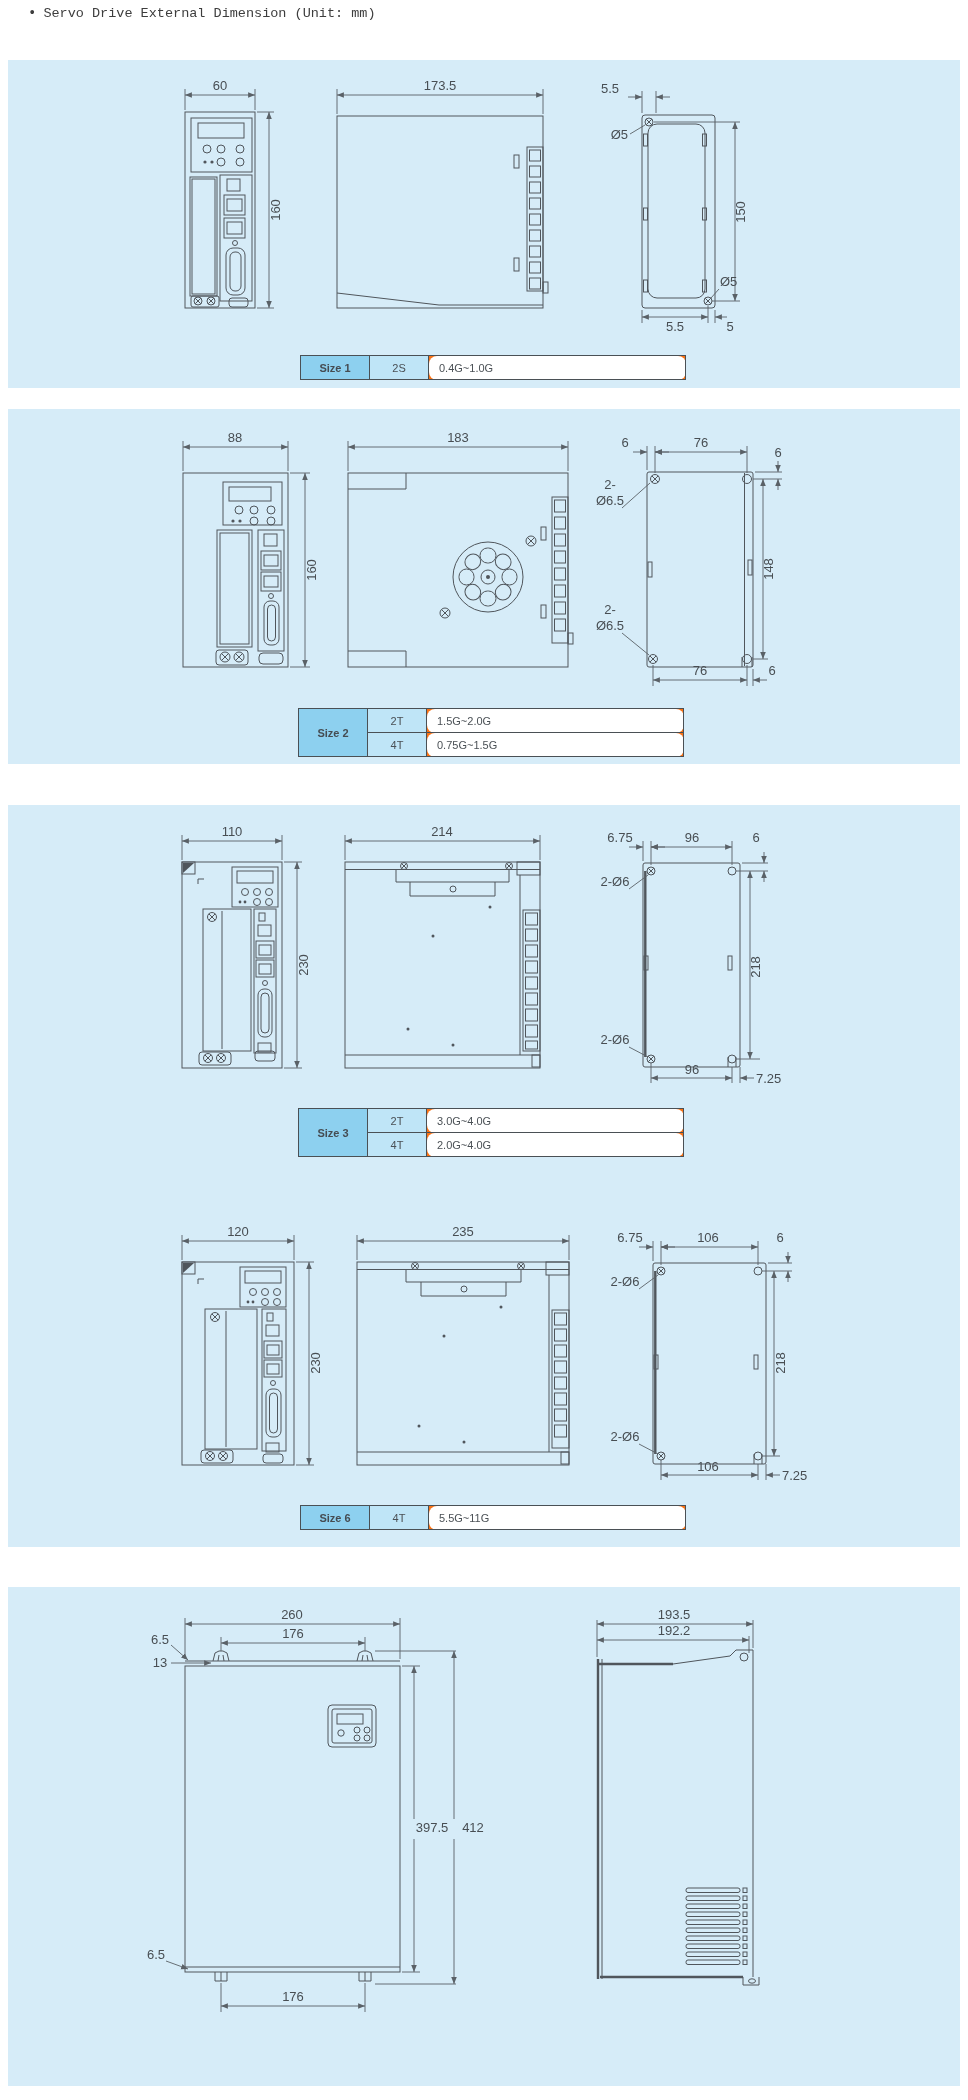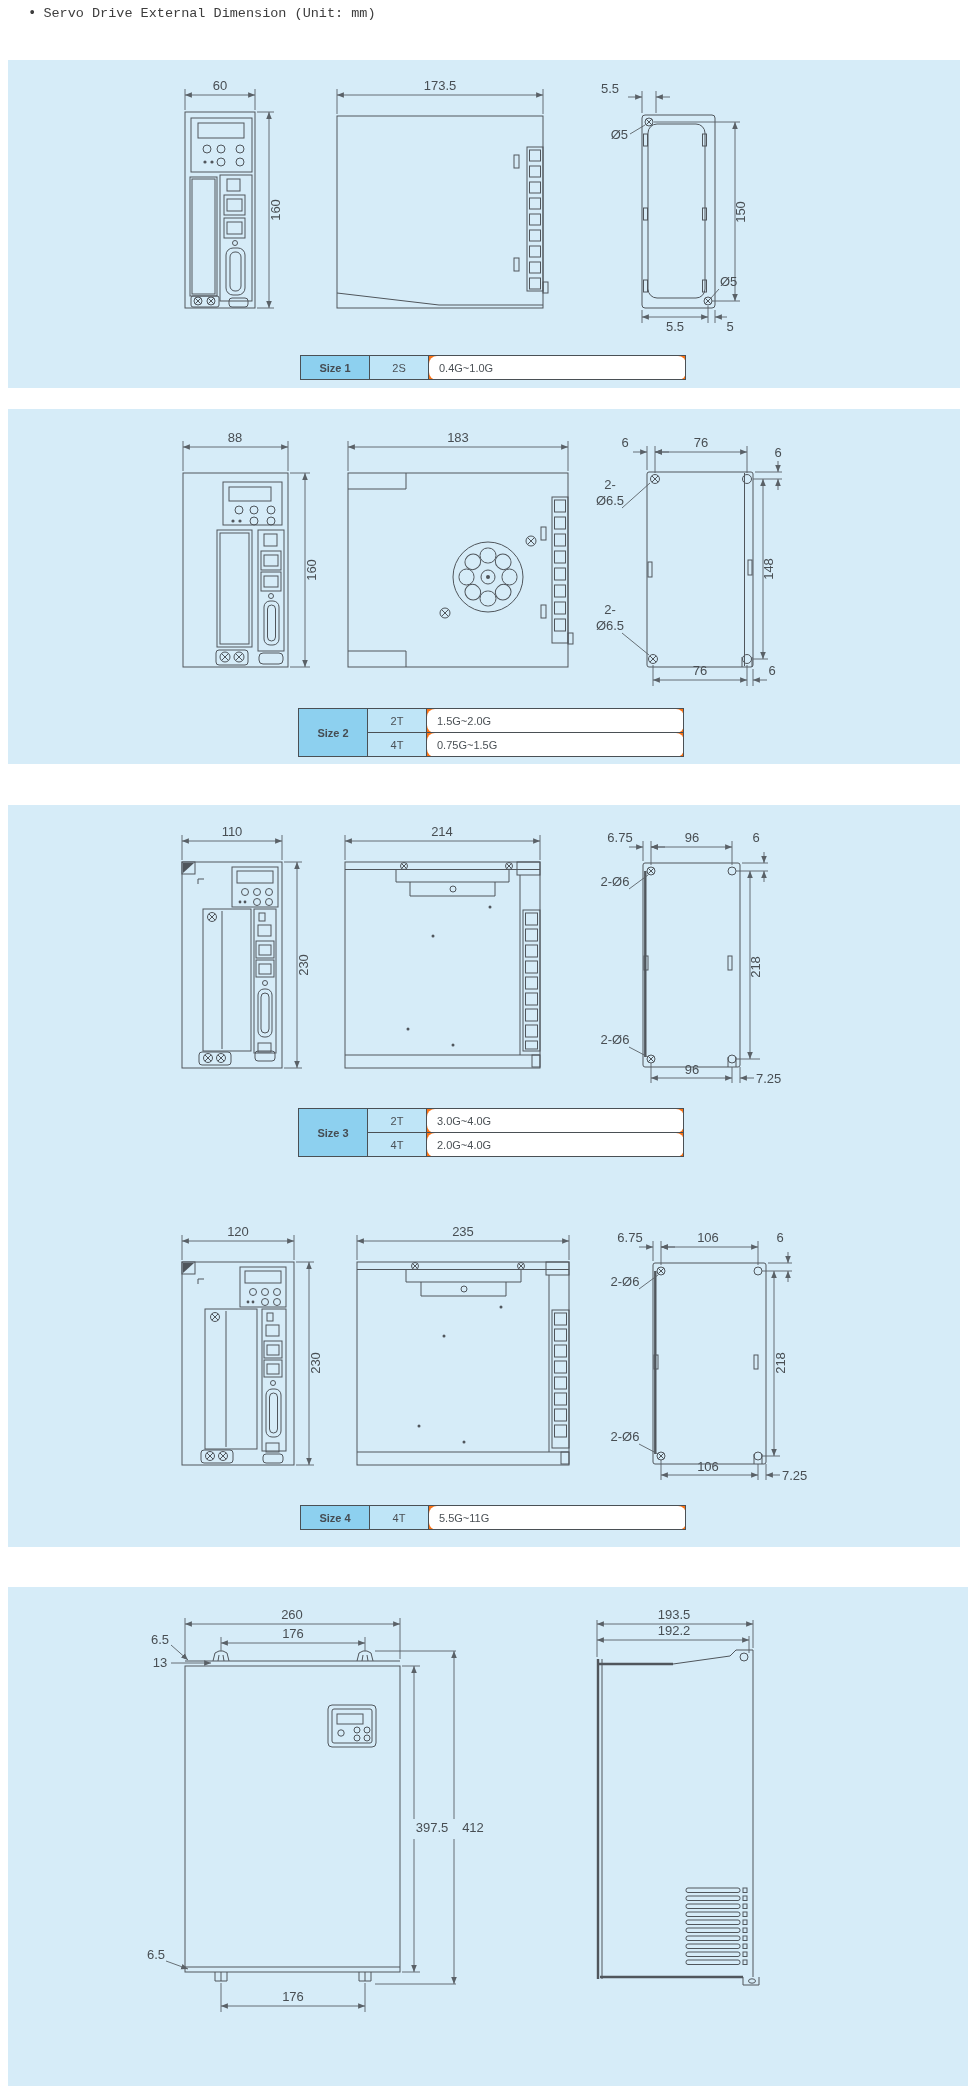--- a/index.html
+++ b/index.html
@@ -5,21 +5,21 @@
   html,body{margin:0;padding:0;background:#fff;}
   #page{position:relative;width:968px;height:2100px;background:#ffffff;overflow:hidden;
         font-family:"Liberation Sans",sans-serif;}
   #title{position:absolute;left:28px;top:5px;font-size:13.5px;color:#3d3d3d;font-family:Liberation Mono, monospace;}
   #title .bullet{margin-right:7px;font-size:14px;color:#3d3d3d;}
   .panel{position:absolute;left:8px;width:952px;background:#d6ecf8;}
   #p1{top:40px;height:328px;margin-top:20px;}
   #p2{top:409px;height:355px;}
   #p3{top:805px;height:448px;}
   #p4{top:1205px;height:342px;}
-  #p5{top:1587px;height:499px;padding-left:9px;}
+  #p5{top:1587px;height:499px;}
   .panel svg{position:absolute;left:0;top:0;}
   svg text{font-family:"Liberation Sans",sans-serif;font-size:13px;fill:#484e53;}
   .ln{fill:none;stroke:#505必7;stroke-width:1;}
   .ln{fill:none;stroke:#50565c;stroke-width:1;}
   .lnT{fill:none;stroke:#50565c;stroke-width:2.4;}
   .dim{fill:none;stroke:#5a6167;stroke-width:0.9;}
   .fillc{fill:#50565c;stroke:none;}
   .size-table{position:absolute;border-collapse:collapse;font-size:11px;color:#4a5055;
               background:#f97316;}
   .size-table td{border:1.4px solid #4a5055;height:23px;padding:0;}
@@ -520,21 +520,21 @@
         <path class="dim" d="M653,255 V275 M750,259 V275 M758,259 V275"></path>
         <line class="dim" x1="653" y1="270" x2="750" y2="270" marker-start="url(#ar)" marker-end="url(#ar)"></line>
         <text x="700" y="266" text-anchor="middle">106</text>
         <line class="dim" x1="772" y1="270" x2="758" y2="270" marker-end="url(#ar)"></line>
         <text x="774" y="275" text-anchor="start">7.25</text>
       </g>
     </svg>
     <table class="size-table" style="left:292px;top:300px;">
       <tbody>
           <tr>
-        <td class="c-size">Size 4</td>
+        <td class="c-size">Size 6</td>
         <td class="c-var">4T</td>
         <td class="c-range">5.5G~11G</td>
       </tr>
     </tbody>
       </table>
   </div>
 
   
   <div class="panel" id="p5">
     <svg width="952" height="499">

